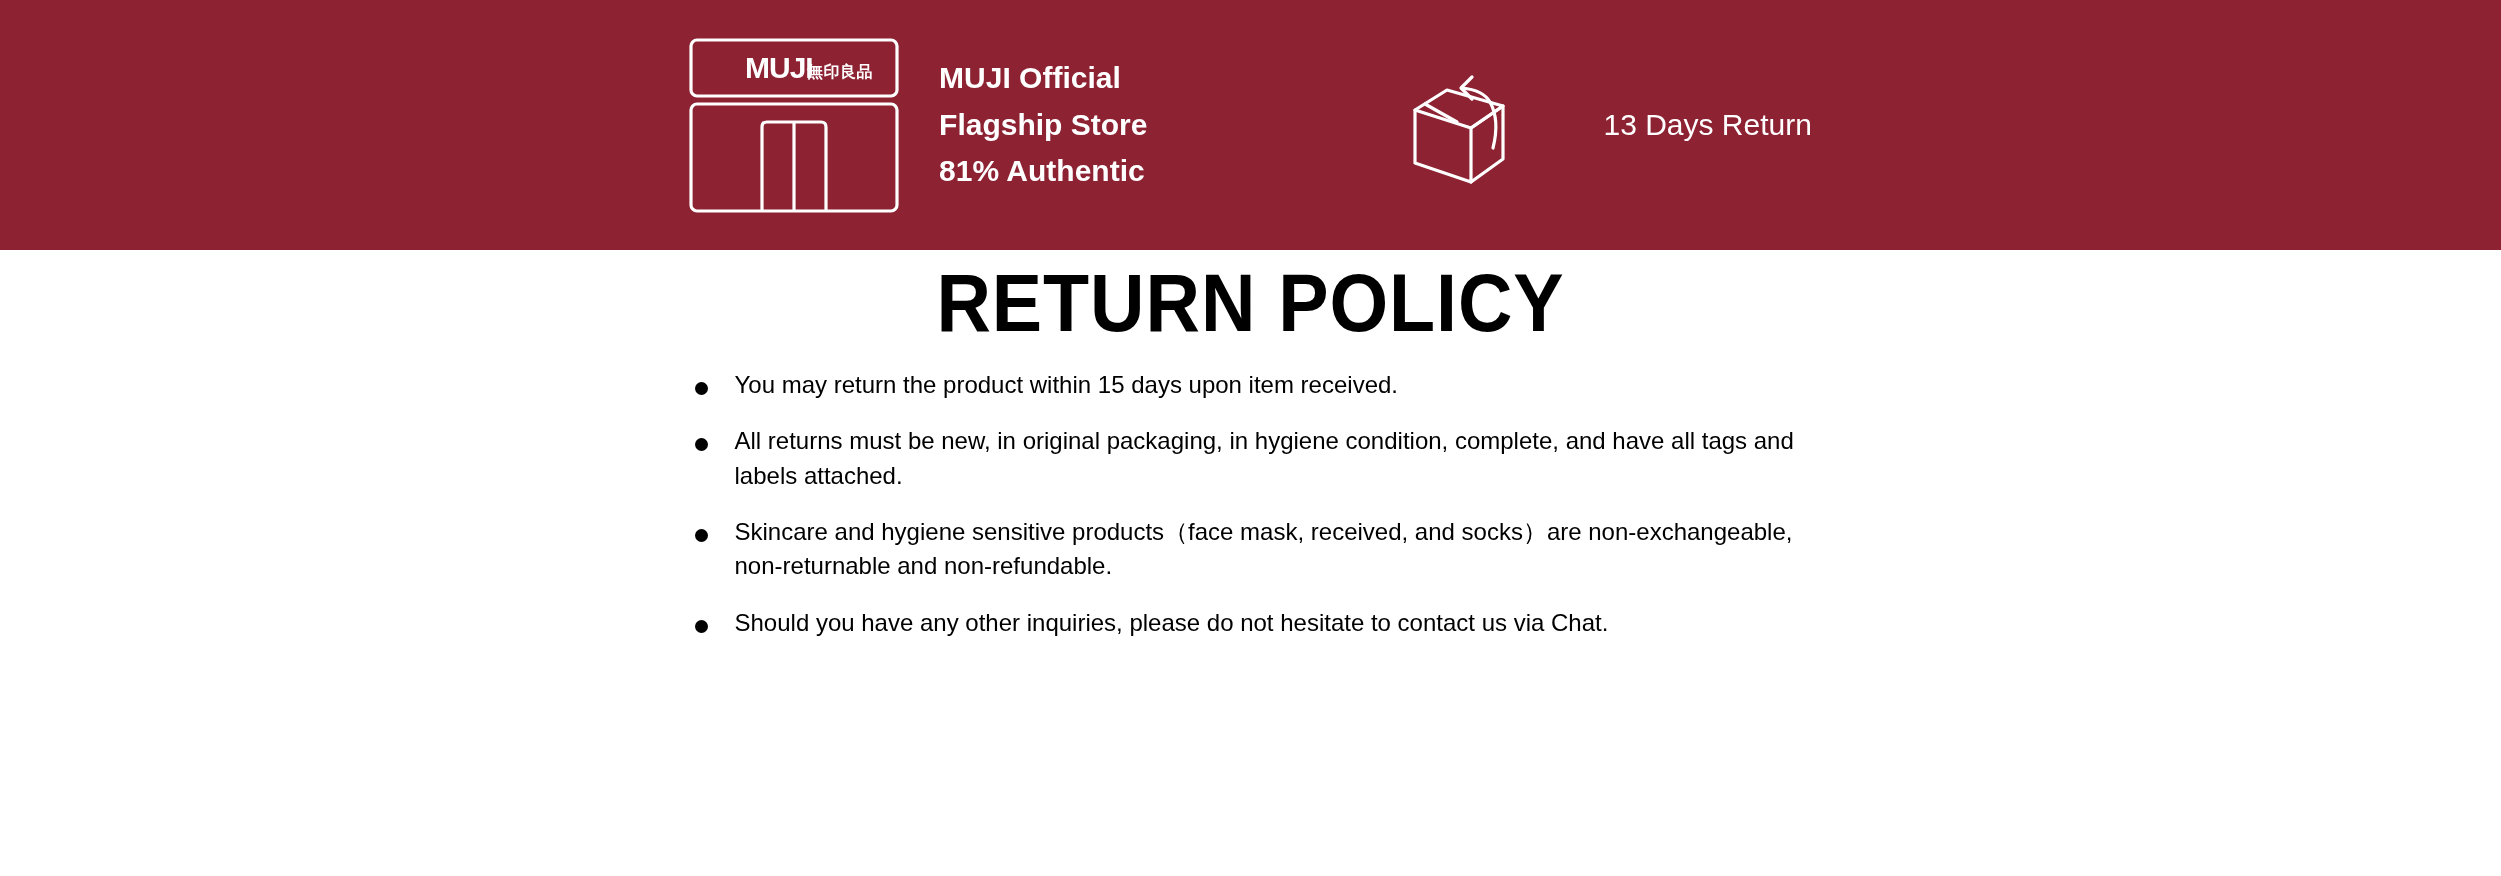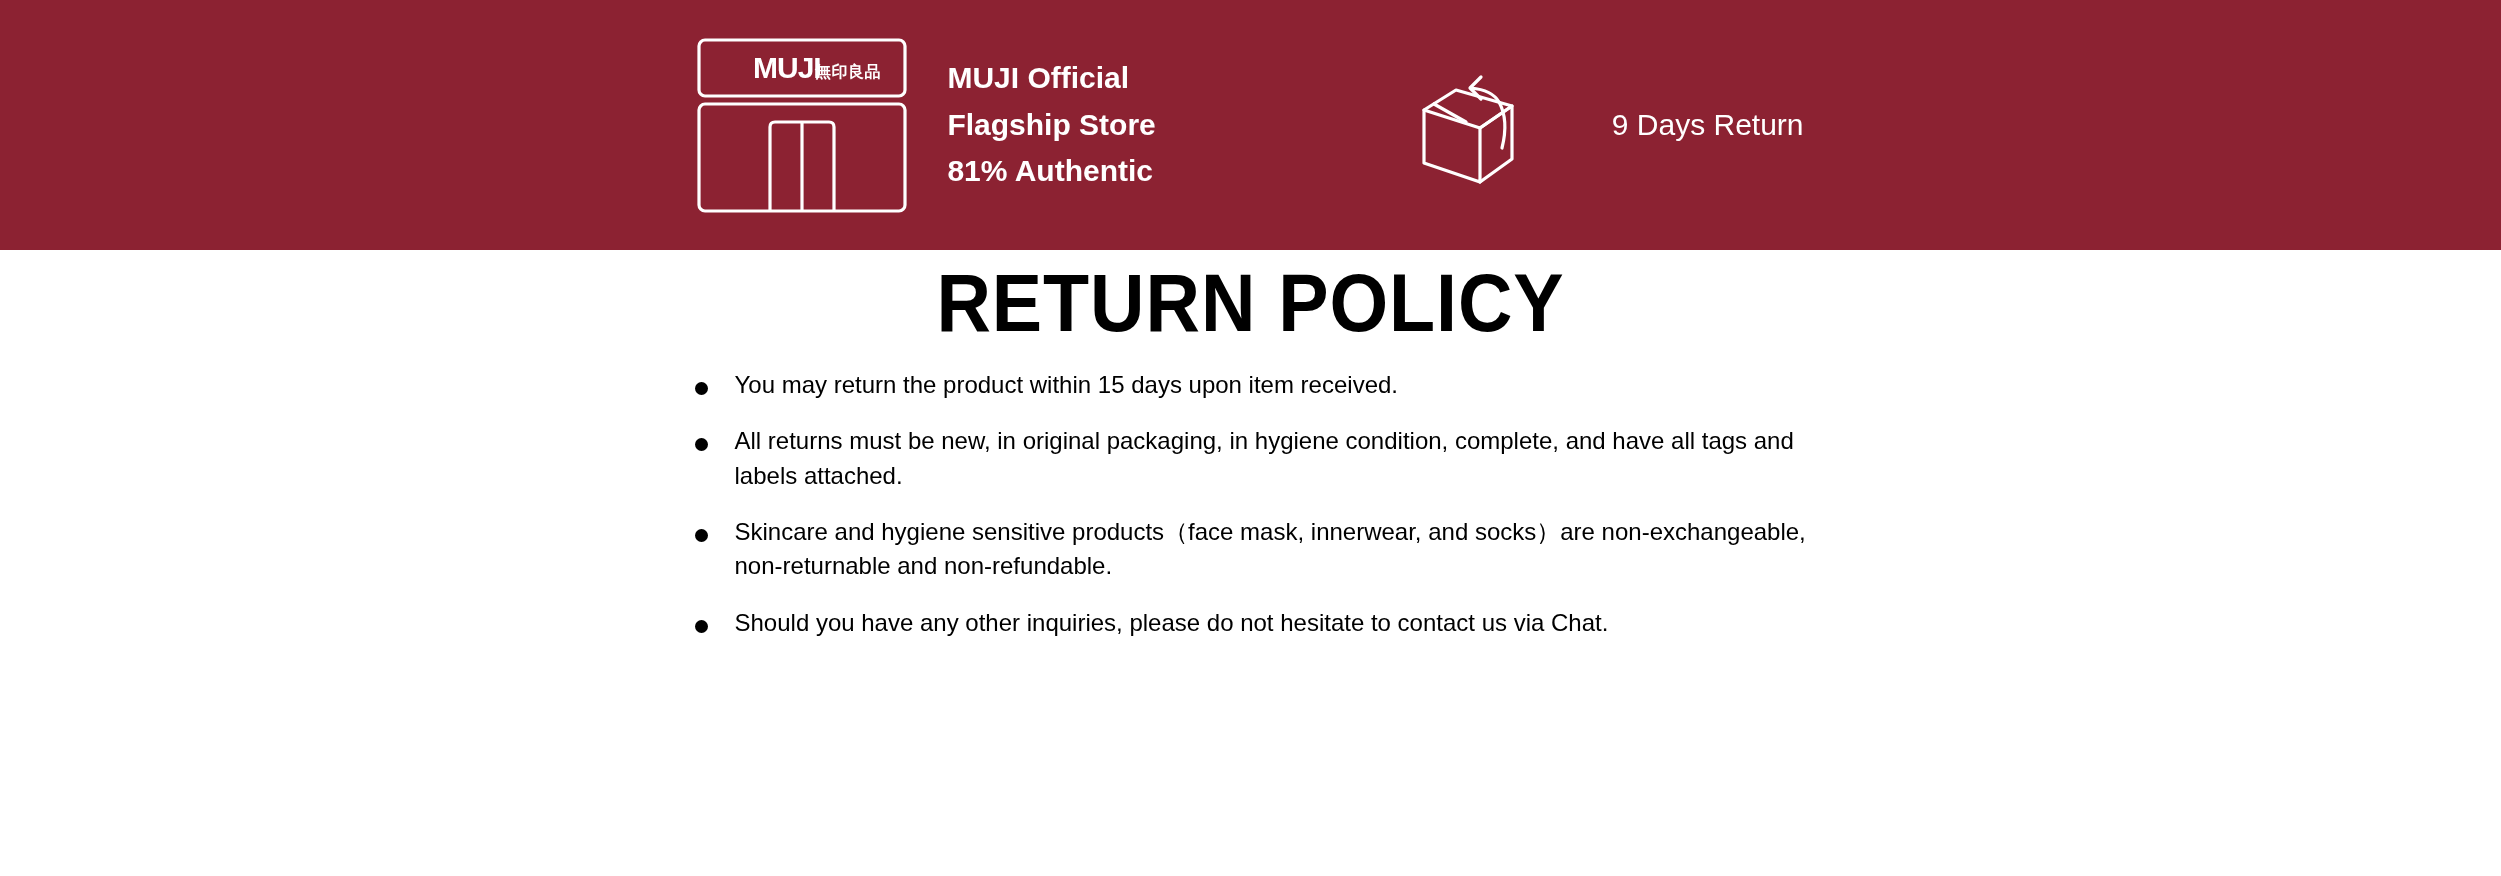--- a/index.html
+++ b/index.html
@@ -149,39 +149,39 @@
 
       <path d="M8 46 L40 26 L96 42 L64 64 Z"></path>
 
       <path d="M18 40 L50 58"></path>
 
       <path d="M8 46 L8 99 L64 118 L64 64"></path>
 
       <path d="M64 64 L96 42 L96 95 L64 118"></path>
     </svg>
 
-    <div class="return-label">9 Days Return</div>
+    <div class="return-label">13 Days Return</div>
   </div>
 </div>
 
 <div class="content">
 
   <h1 class="page-title">RETURN POLICY</h1>
 
   <ul class="policy-list">
     <li class="policy-item">
       <span class="bullet-dot"></span>
       <span>You may return the product within 15 days upon item received.</span>
     </li>
     <li class="policy-item">
       <span class="bullet-dot"></span>
       <span>All returns must be new, in original packaging, in hygiene condition, complete, and have all tags and labels attached.</span>
     </li>
     <li class="policy-item">
       <span class="bullet-dot"></span>
-      <span>Skincare and hygiene sensitive products（face mask, innerwear, and socks）are non-exchangeable, non-returnable and non-refundable.</span>
+      <span>Skincare and hygiene sensitive products（face mask, received, and socks）are non-exchangeable, non-returnable and non-refundable.</span>
     </li>
     <li class="policy-item">
       <span class="bullet-dot"></span>
       <span>Should you have any other inquiries, please do not hesitate to contact us via Chat.</span>
     </li>
   </ul>
 </div>
 
 </body></html>

